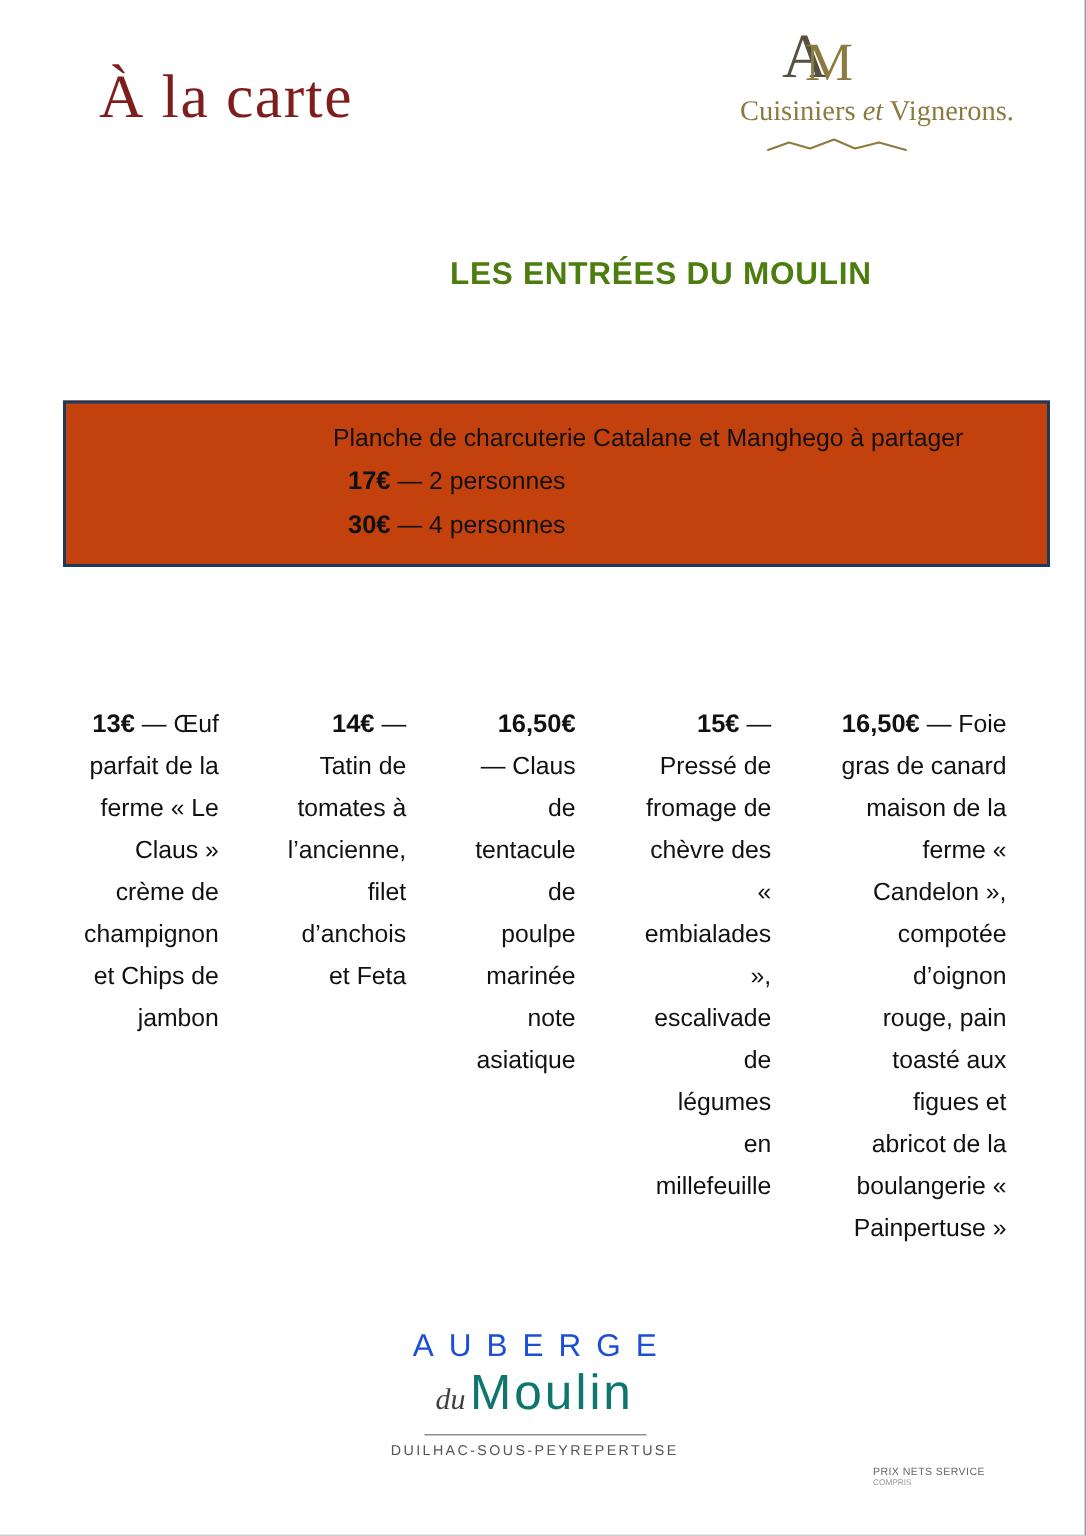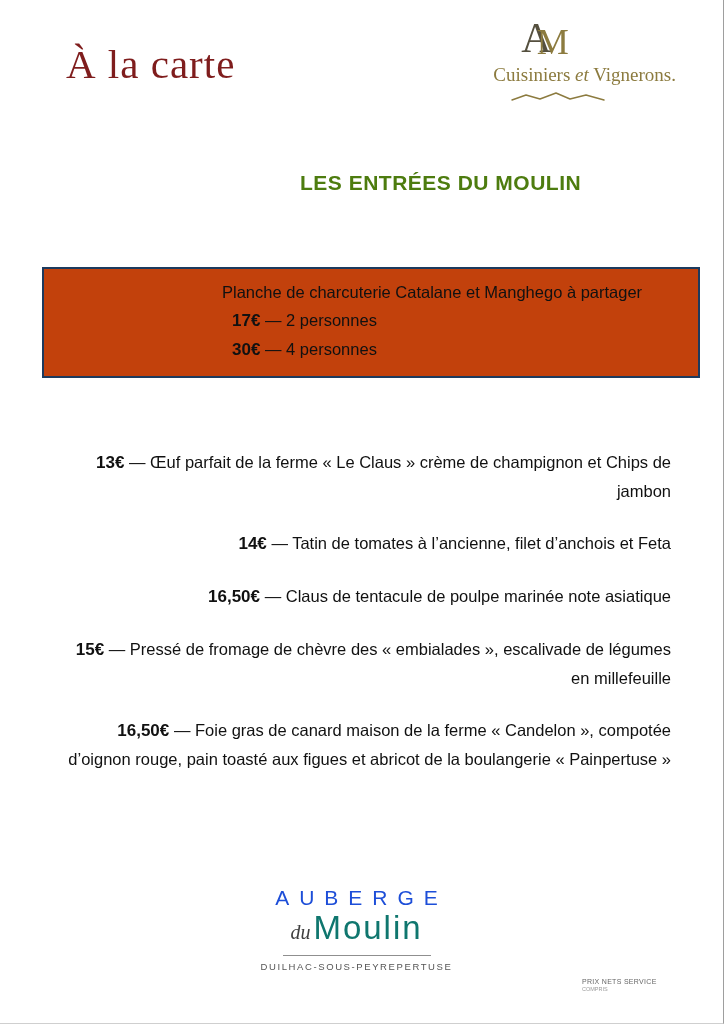--- a/index.html
+++ b/index.html
@@ -97,26 +97,26 @@
   .featured-option {
     margin-top: 9px;
     margin-left: 10px;
     font-size: 16.5px;
   }
   .price { font-weight: bold; font-size: 17px; }
 
   
   .items {
     position: absolute;
-    top: 448px;
+    top: 469px;
     left: 56px;
     right: 52px;
     display: flex;
-    flex-direction: column;
-    gap: 24px;
+    flex-direction: row;
+    gap: 46px;
   }
   .menu-item {
     text-align: right;
     font-size: 16.5px;
     line-height: 28px;
   }
 
   
   .footer-brand {
     position: absolute;

